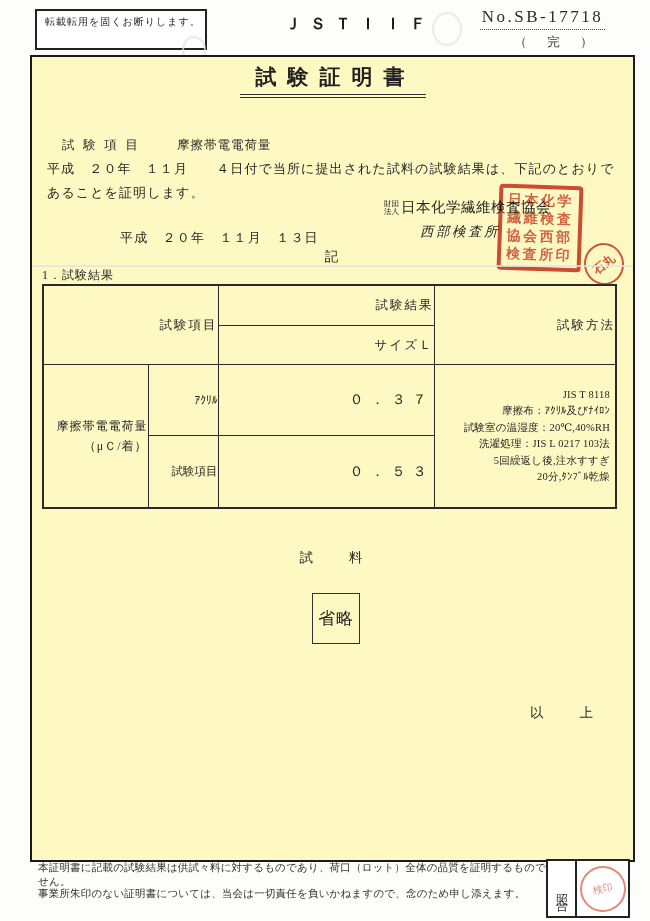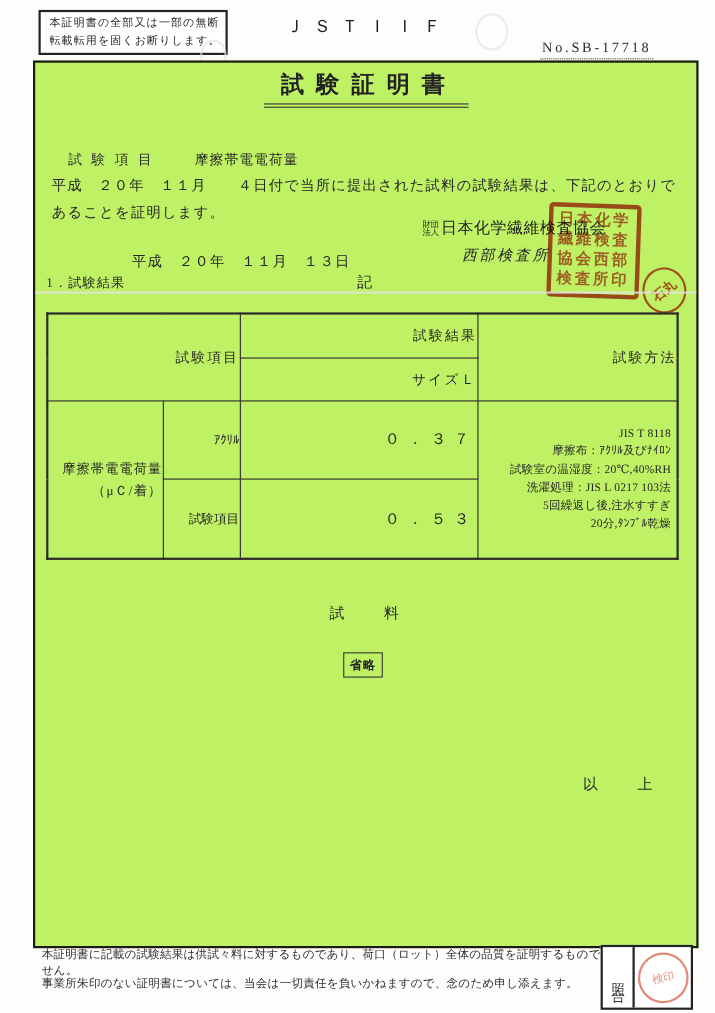--- a/index.html
+++ b/index.html
@@ -10,40 +10,40 @@
   }
   .abs{position:absolute;}
 
   
   .notice-box{
     left:35px;top:9px;width:172px;height:41px;border:2px solid #222;
     box-sizing:border-box;padding:3px 4px 0 8px;
     font-size:10px;line-height:16px;letter-spacing:1px;background:#fff;
   }
   .logo{
-    left:235px;top:14px;width:200px;text-align:center;
+    left:235px;top:14px;width:200px;text-align:right;
     font-family:"Liberation Sans","DejaVu Sans",sans-serif;
-    font-weight:normal;font-size:16px;letter-spacing:9px;color:#1c1c1c;
+    font-weight:bold;font-size:16px;letter-spacing:9px;color:#1c1c1c;
   }
   .docno-wrap{left:460px;top:7px;width:165px;text-align:center;}
   .docno{
-    display:inline-block;font-size:13px;letter-spacing:2.5px;
-    border-bottom:1.5px dotted #444;padding:0 2px 2px 2px;color:#2a2a2a;margin-top:28px;
+    display:inline-block;font-size:17px;letter-spacing:2.5px;
+    border-bottom:1.5px dotted #444;padding:0 2px 2px 2px;color:#2a2a2a;
   }
   .doc-status{font-size:12.5px;letter-spacing:4px;margin-top:4px;padding-left:26px;color:#333;}
 
   
   .arc{border:2px solid #e2e2e2;border-radius:50%;opacity:.7;}
   .arc1{left:432px;top:12px;width:26px;height:30px;}
   .arc2{left:182px;top:36px;width:20px;height:24px;}
 
   
   .main-box{
     left:30px;top:55px;width:601px;height:803px;
-    border:2px solid #1a1a1a;background:#bef264;box-sizing:content-box;
+    border:2px solid #1a1a1a;background:#fef9c3;box-sizing:content-box;
   }
   .main-box .abs{position:absolute;}
 
   .title-wrap{top:6px;left:0;width:100%;text-align:center;}
   .doc-title{
     display:inline-block;font-size:21px;font-weight:600;letter-spacing:11px;
     padding:0 10px 3px 16px;border-bottom:4px double #333;color:#222;
   }
 
   .f-row{left:0;top:0;width:100%;height:18px;font-size:12.5px;}
@@ -57,21 +57,21 @@
   .org-line{left:352px;top:141px;font-size:14.5px;letter-spacing:.5px;white-space:nowrap;}
   .org-prefix{display:inline-block;vertical-align:middle;font-size:7.5px;line-height:8px;
     letter-spacing:0;margin-right:2px;transform:translateY(-1px);}
   .org-branch{left:388px;top:166px;font-size:13.5px;letter-spacing:2.5px;font-style:italic;}
 
   .date-line{left:88px;top:172px;font-size:13px;letter-spacing:1.2px;}
   .ki{left:0;top:191px;width:100%;text-align:center;font-size:13.5px;letter-spacing:2px;}
 
   .fold-line{left:0;top:208px;width:100%;height:2px;background:#e3e3e3;opacity:.8;}
 
-  .section-label{left:10px;top:192px;font-size:12px;letter-spacing:1px;}
+  .section-label{left:10px;top:210px;font-size:12px;letter-spacing:1px;}
 
   
   table.results{
     position:absolute;left:10px;top:227px;width:573px;
     border-collapse:collapse;table-layout:fixed;
     border:2px solid #2a2a2a;
   }
   table.results td{border:1px solid #2a2a2a;padding:0;vertical-align:middle;text-align:right;}
   .c-item{text-align:center;font-size:12.5px;letter-spacing:2px;}
   .c-res,.c-size{text-align:center;font-size:12.5px;letter-spacing:2px;height:38px;}
@@ -101,22 +101,22 @@
     mix-blend-mode:multiply;
   }
   .round-stamp1{
     left:552px;top:186px;width:40px;height:42px;border:2.5px solid #cf4632;
     transform:rotate(-10deg);opacity:.9;
   }
   .round-stamp1 span{color:#cf4632;font-size:12px;font-weight:600;transform:rotate(-28deg);letter-spacing:0;}
 
   .sample-label{left:0;top:492px;width:100%;text-align:center;font-size:13.5px;letter-spacing:3px;}
   .omit-box{
-    left:280px;top:536px;border:1.5px solid #333;padding:3px 5px;
-    font-size:11px;letter-spacing:1px;font-weight:bold;
+    left:280px;top:536px;border:1.5px solid #333;padding:13px 5px;
+    font-size:17px;letter-spacing:1px;
   }
   .closing{left:498px;top:599px;font-size:13.5px;letter-spacing:3px;margin-top:48px;}
 
   
   .foot-line1{left:38px;top:861px;width:560px;font-size:10.5px;letter-spacing:.2px;color:#2e2e2e;}
   .foot-line2{left:38px;top:887px;width:560px;font-size:10.5px;letter-spacing:.2px;color:#2e2e2e;}
   .collate-box{
     left:546px;top:859px;width:84px;height:59px;border:2px solid #222;
     box-sizing:border-box;display:flex;background:#fff;
   }
@@ -127,21 +127,20 @@
   .collate-stamp-cell{flex:1;display:flex;align-items:center;justify-content:center;}
   .round-stamp2{
     width:46px;height:46px;border:2px solid #dc7560;opacity:.85;transform:rotate(8deg);
   }
   .round-stamp2 span{color:#d96a55;font-size:10px;transform:rotate(-20deg);opacity:.85;}
 </style>
 </head>
 <body>
 
 <div class="abs notice-box">
-  <div>本証明書の全部又は一部の無断</div>
   <div>転載転用を固くお断りします。</div>
 </div>
 
 <div class="abs logo">ＪＳＴＩＩＦ</div>
 
 <div class="abs docno-wrap">
   <span class="docno">No.SB-17718</span>
   <div class="doc-status">（　完　）</div>
 </div>
 

